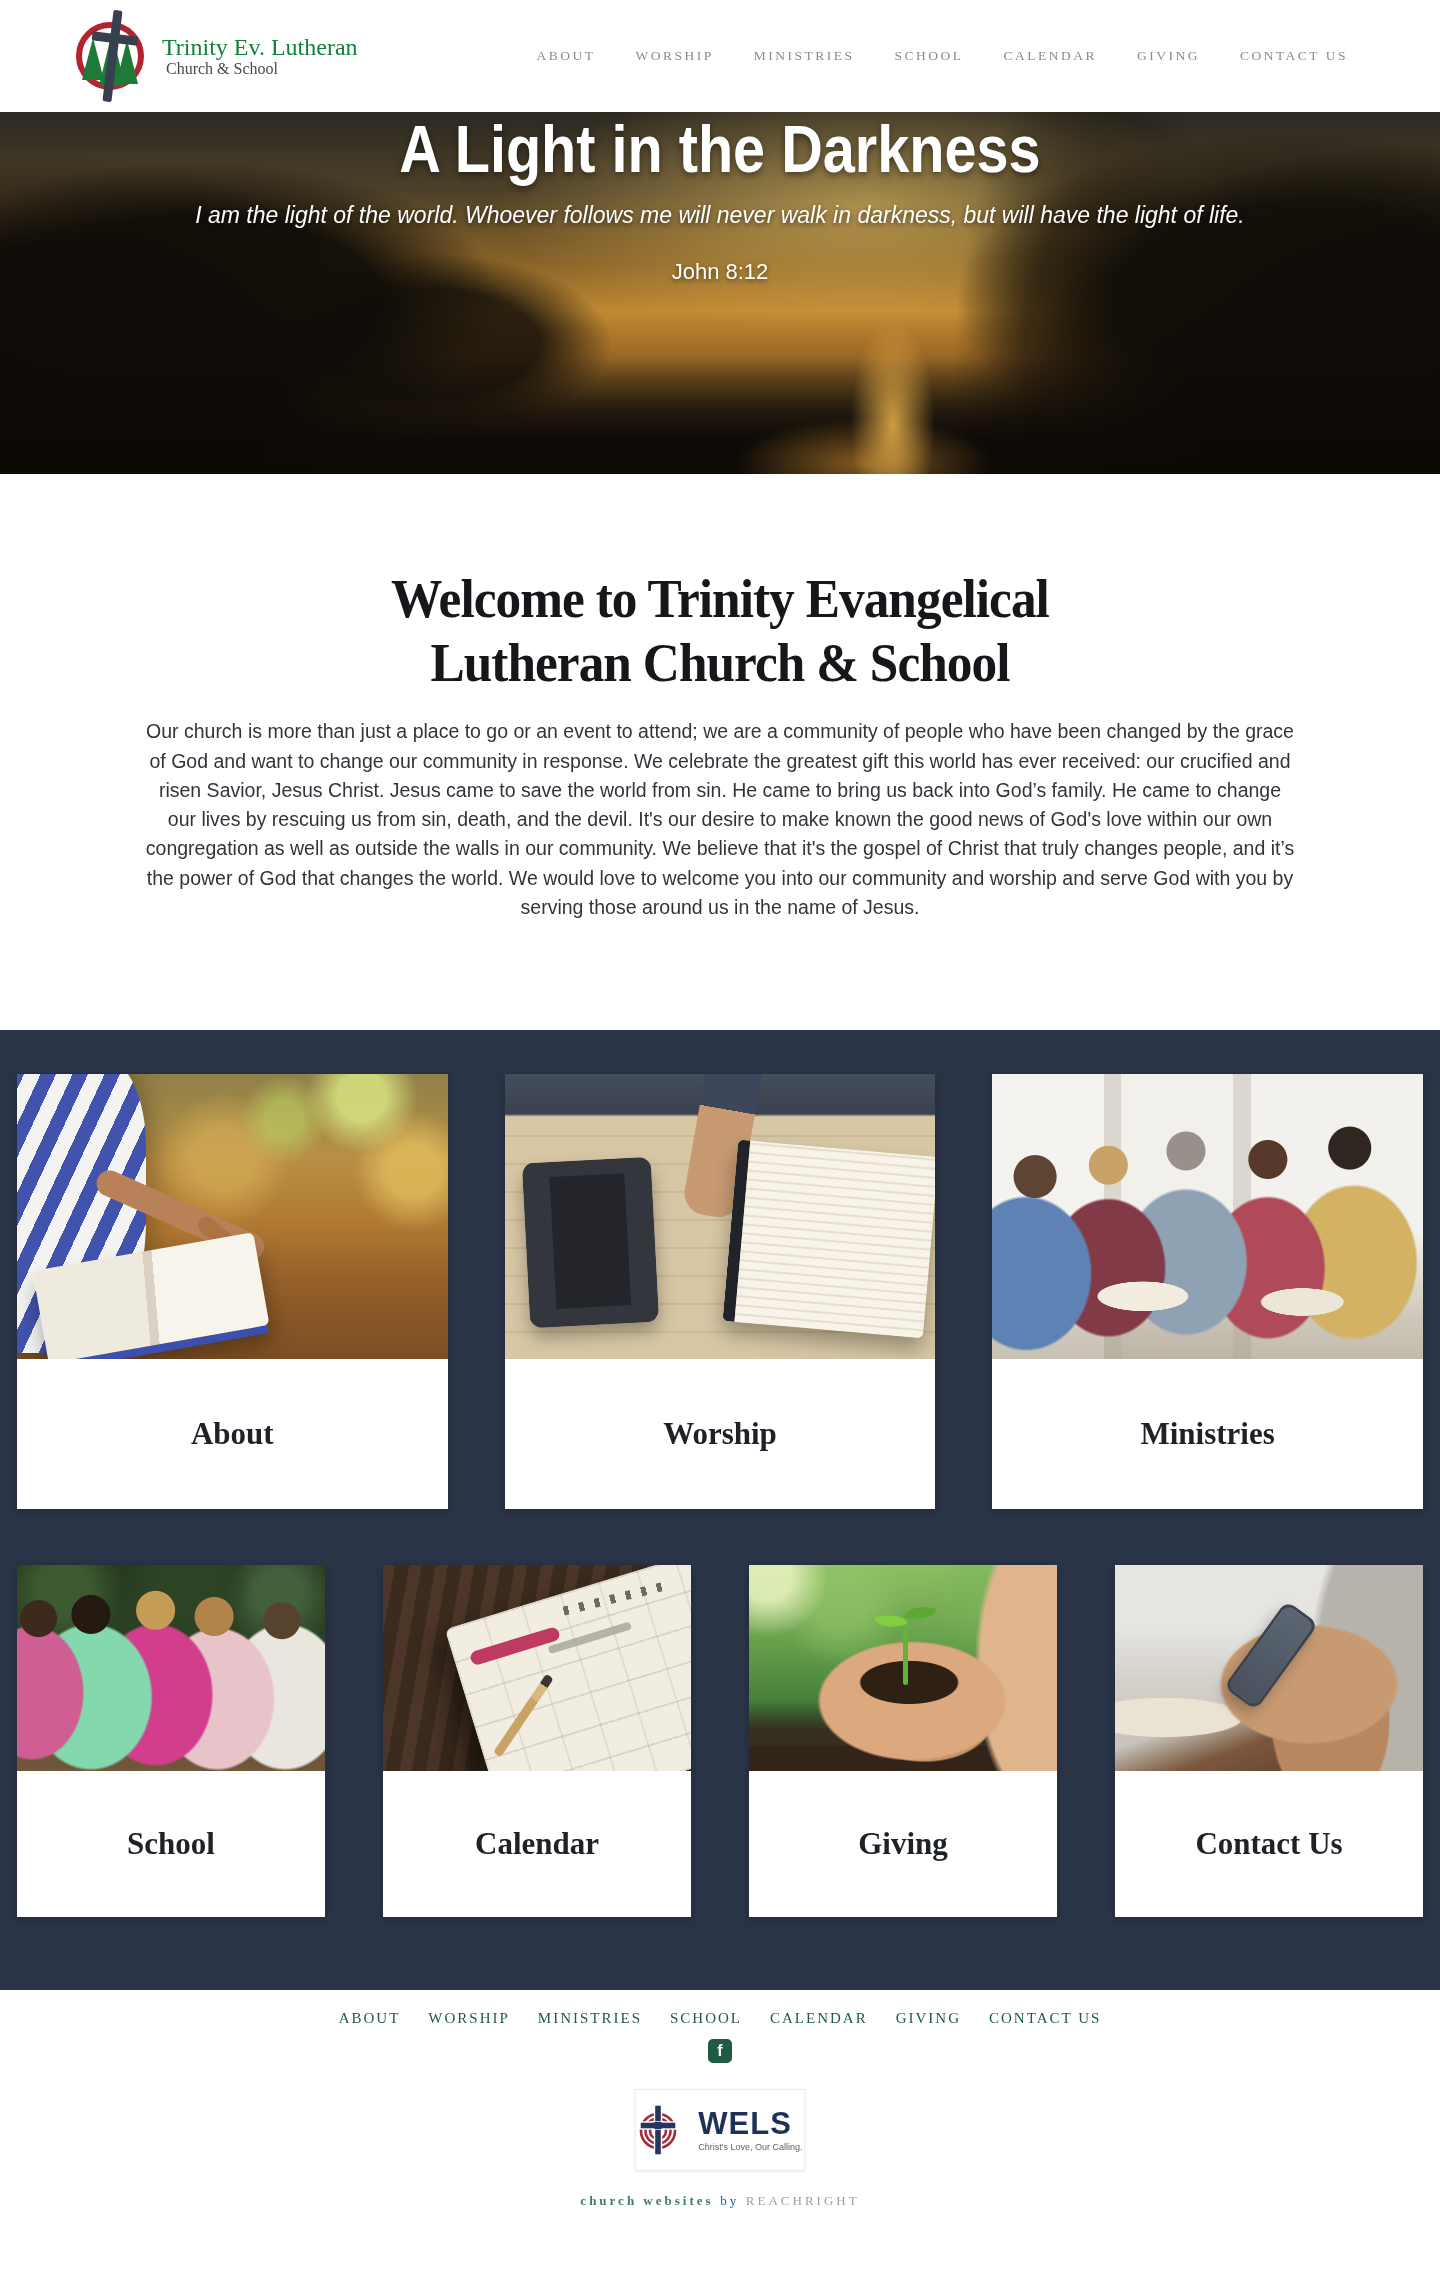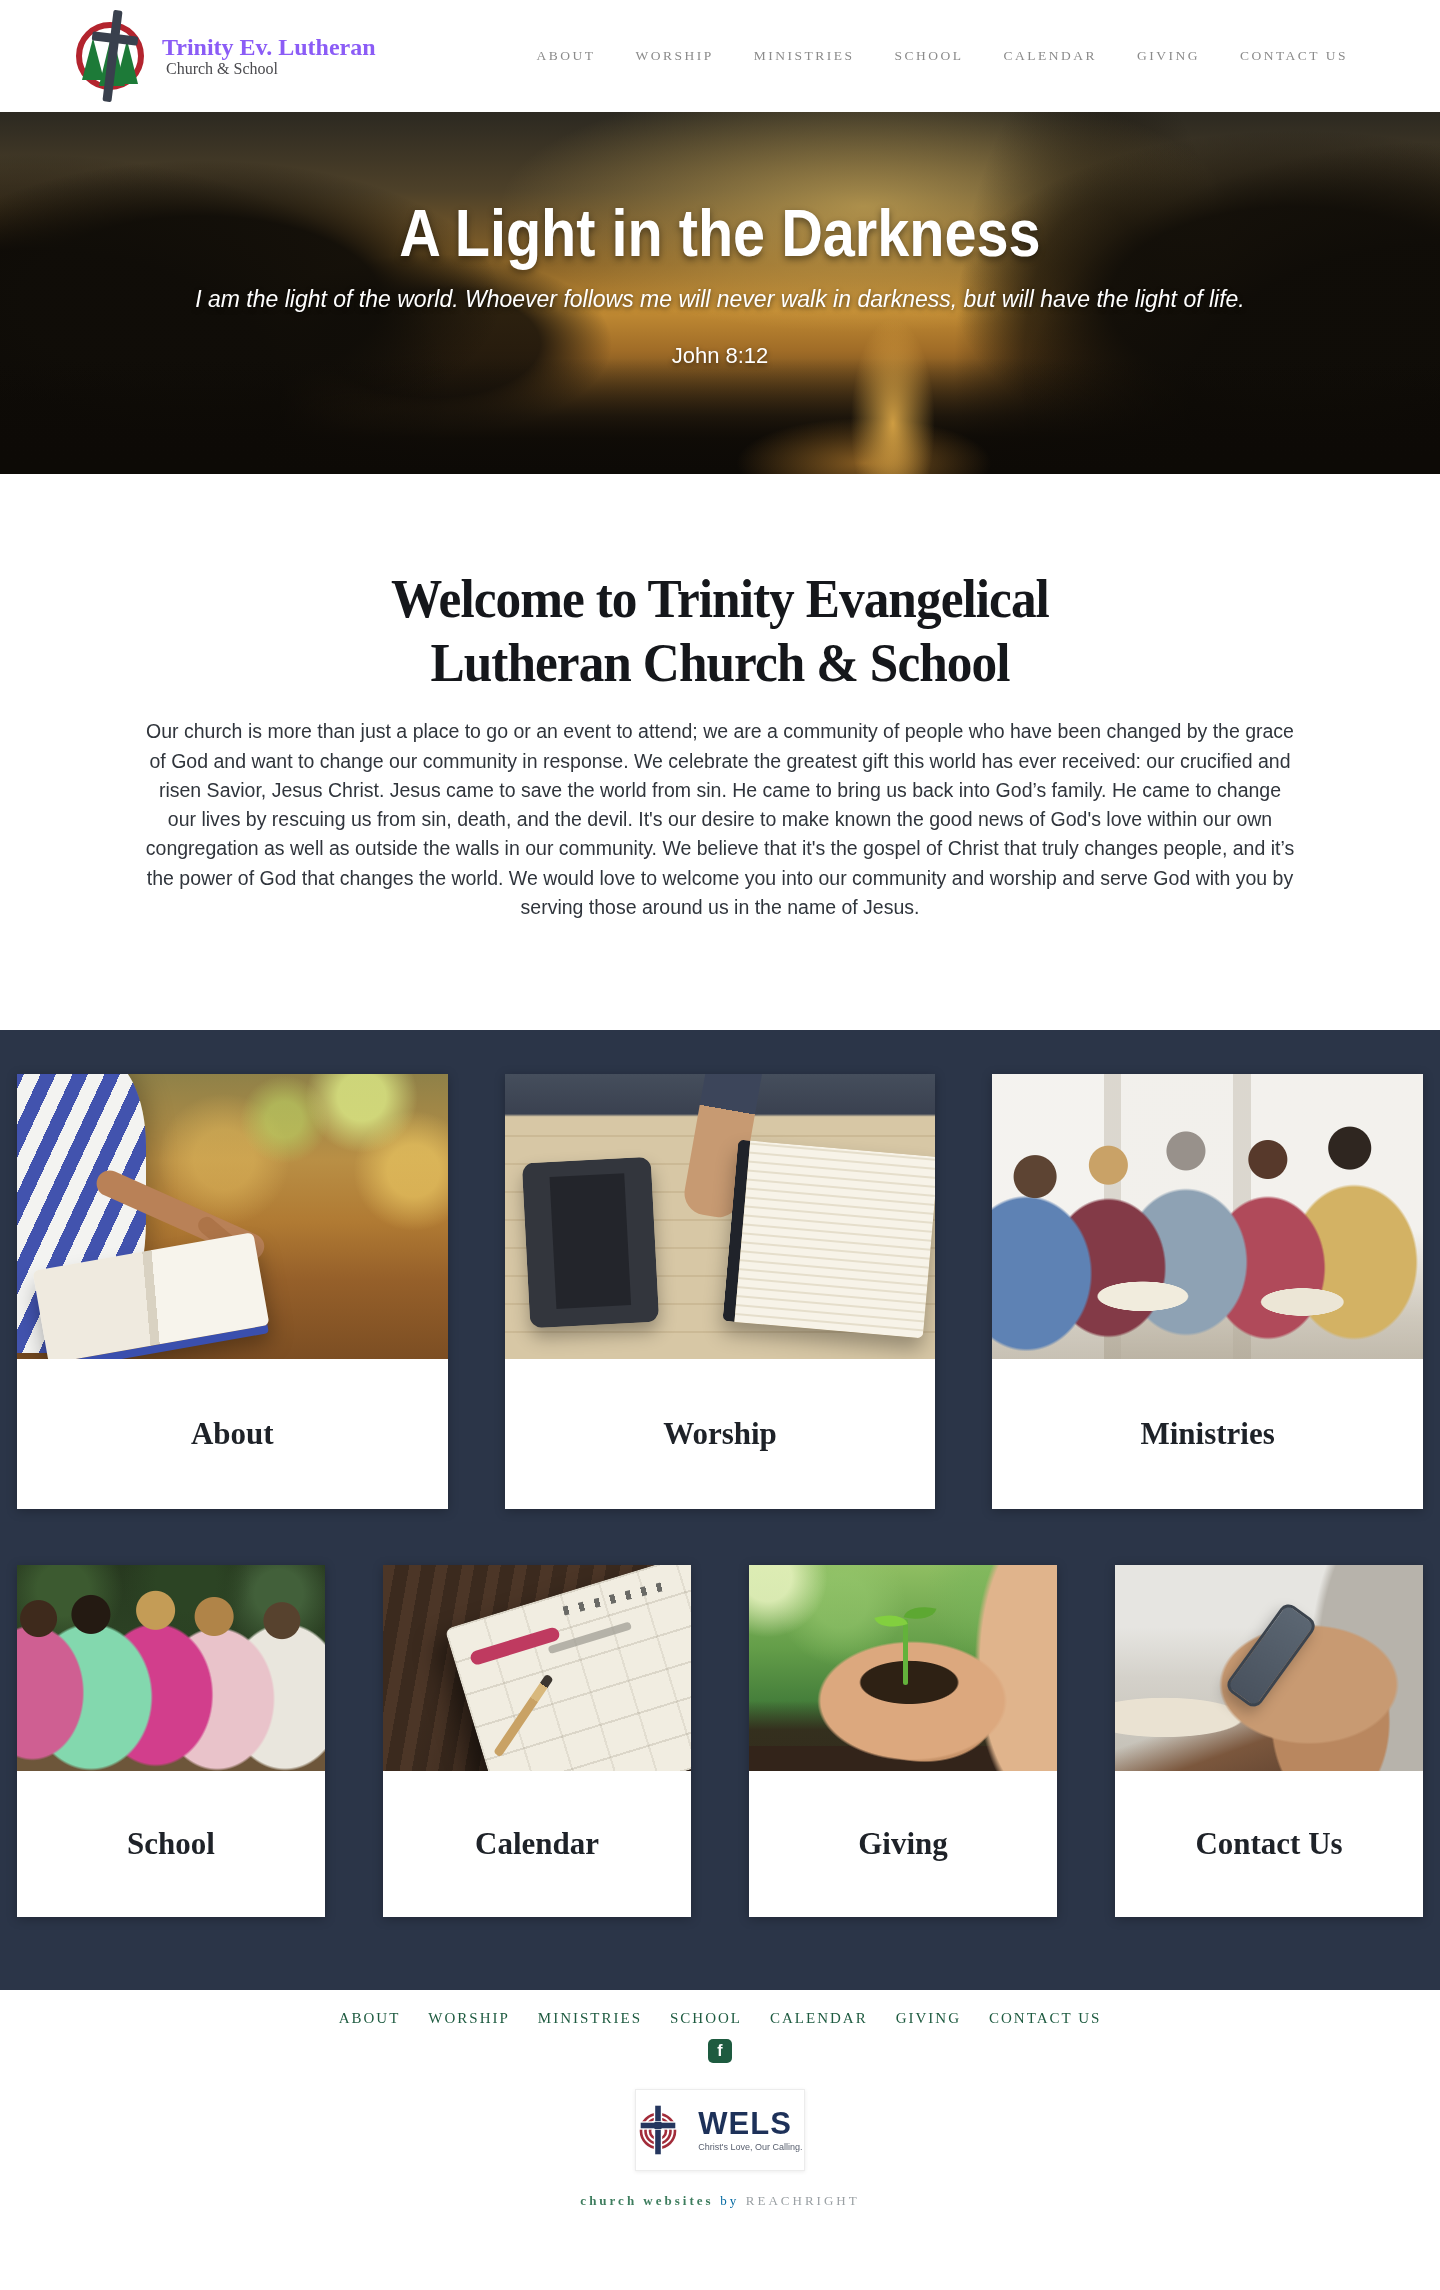--- a/index.html
+++ b/index.html
@@ -19,21 +19,21 @@
     position: absolute; inset: 4px; border: 6px solid #b3242e; border-radius: 50%;
     background: #ffffff;
   }
   .tree { position: absolute; width: 0; height: 0; border-left: 11px solid transparent; border-right: 11px solid transparent; }
   .t1 { border-bottom: 42px solid #1d7a38; left: 10px; top: 20px; }
   .t2 { border-bottom: 54px solid #1d7a38; left: 27px; top: 14px; border-left-width: 13px; border-right-width: 13px; }
   .t3 { border-bottom: 44px solid #1d7a38; left: 44px; top: 22px; }
   .cross-v { position: absolute; width: 9px; height: 92px; background: #39404d; left: 36px; top: -8px; transform: rotate(7deg); border-radius: 2px; }
   .cross-h { position: absolute; width: 46px; height: 9px; background: #39404d; left: 20px; top: 16px; transform: rotate(7deg); border-radius: 2px; }
   .logo-text { line-height: 1.1; }
-  .logo-title { font-family: "Liberation Serif", serif; font-weight: 700; font-size: 24px; color: #8b5cf6; }
+  .logo-title { font-family: "Liberation Serif", serif; font-weight: 400; font-size: 24px; color: #15803d; }
   .logo-sub { font-family: "Liberation Serif", serif; font-size: 16px; color: #4a4a4e; padding-left: 4px; }
 
   .top-nav { display: flex; gap: 40px; list-style: none; }
   .top-nav li {
     font-family: "Liberation Serif", serif; font-size: 13.5px; letter-spacing: 2.5px;
     color: #8b8b8b; cursor: pointer; white-space: nowrap;
   }
 
   
   .hero {
@@ -54,21 +54,21 @@
       radial-gradient(ellipse 140px 320px at 76% 70%, rgba(20,15,8,.55) 0 50%, rgba(20,15,8,0) 100%);
   }
   .hero::after {
     content: ""; position: absolute; inset: 0;
     background:
       radial-gradient(ellipse 60px 150px at 62% 86%, rgba(250,190,80,.8), rgba(250,190,80,0) 70%),
       radial-gradient(ellipse 170px 60px at 60% 97%, rgba(250,170,60,.5), rgba(250,170,60,0) 75%);
   }
   .hero-content {
     position: absolute; inset: 0; z-index: 2; display: flex; flex-direction: column;
-    align-items: center; padding-top: 84px; text-align: center; color: #ffffff;
+    align-items: center; text-align: center; color: #ffffff;
   }
   .hero-title {
     font-size: 67px; font-weight: 700; letter-spacing: 0px; line-height: 1.1;
     transform: scaleX(.86); text-shadow: 0 3px 8px rgba(0,0,0,.45);
   }
   .hero-quote {
     margin-top: 16px; font-style: italic; font-size: 23px; font-weight: 400;
     text-shadow: 0 2px 5px rgba(0,0,0,.55); max-width: 1200px;
   }
   .hero-ref { margin-top: 30px; font-size: 22px; text-shadow: 0 2px 5px rgba(0,0,0,.55); }

